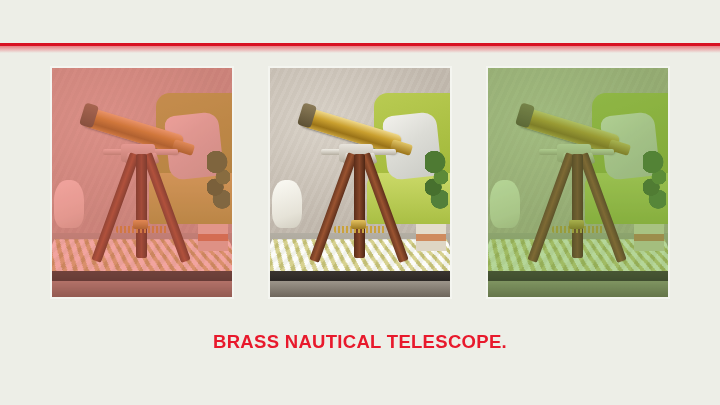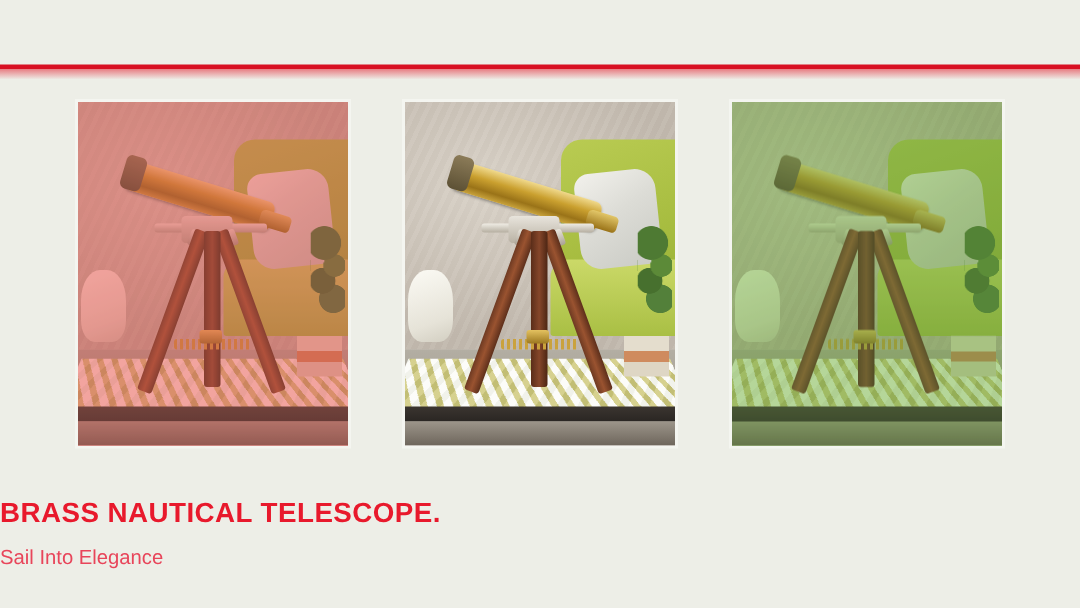--- a/index.html
+++ b/index.html
@@ -285,20 +285,21 @@
     mix-blend-mode: screen;
     pointer-events: none;
   }
 
   
   #caption {
     position: absolute;
     left: 0;
     top: 330px;
     width: 720px;
+    text-align: center;
   }
   #product-title {
     font-size: 18.5px;
     font-weight: bold;
     letter-spacing: .3px;
     color: #e8192c;
     margin: 0;
     line-height: 24px;
   }
   #product-tagline {
@@ -416,14 +417,13 @@
       </div>
     </div>
     <div class="tint tint-green"></div>
     <div class="tint-green-2"></div>
   </div>
 
 </div>
 
 <div id="caption">
   <h1 id="product-title">BRASS NAUTICAL TELESCOPE.</h1>
-  <p id="product-tagline">Sail Into Elegance</p>
 </div>
 
 </body></html>

